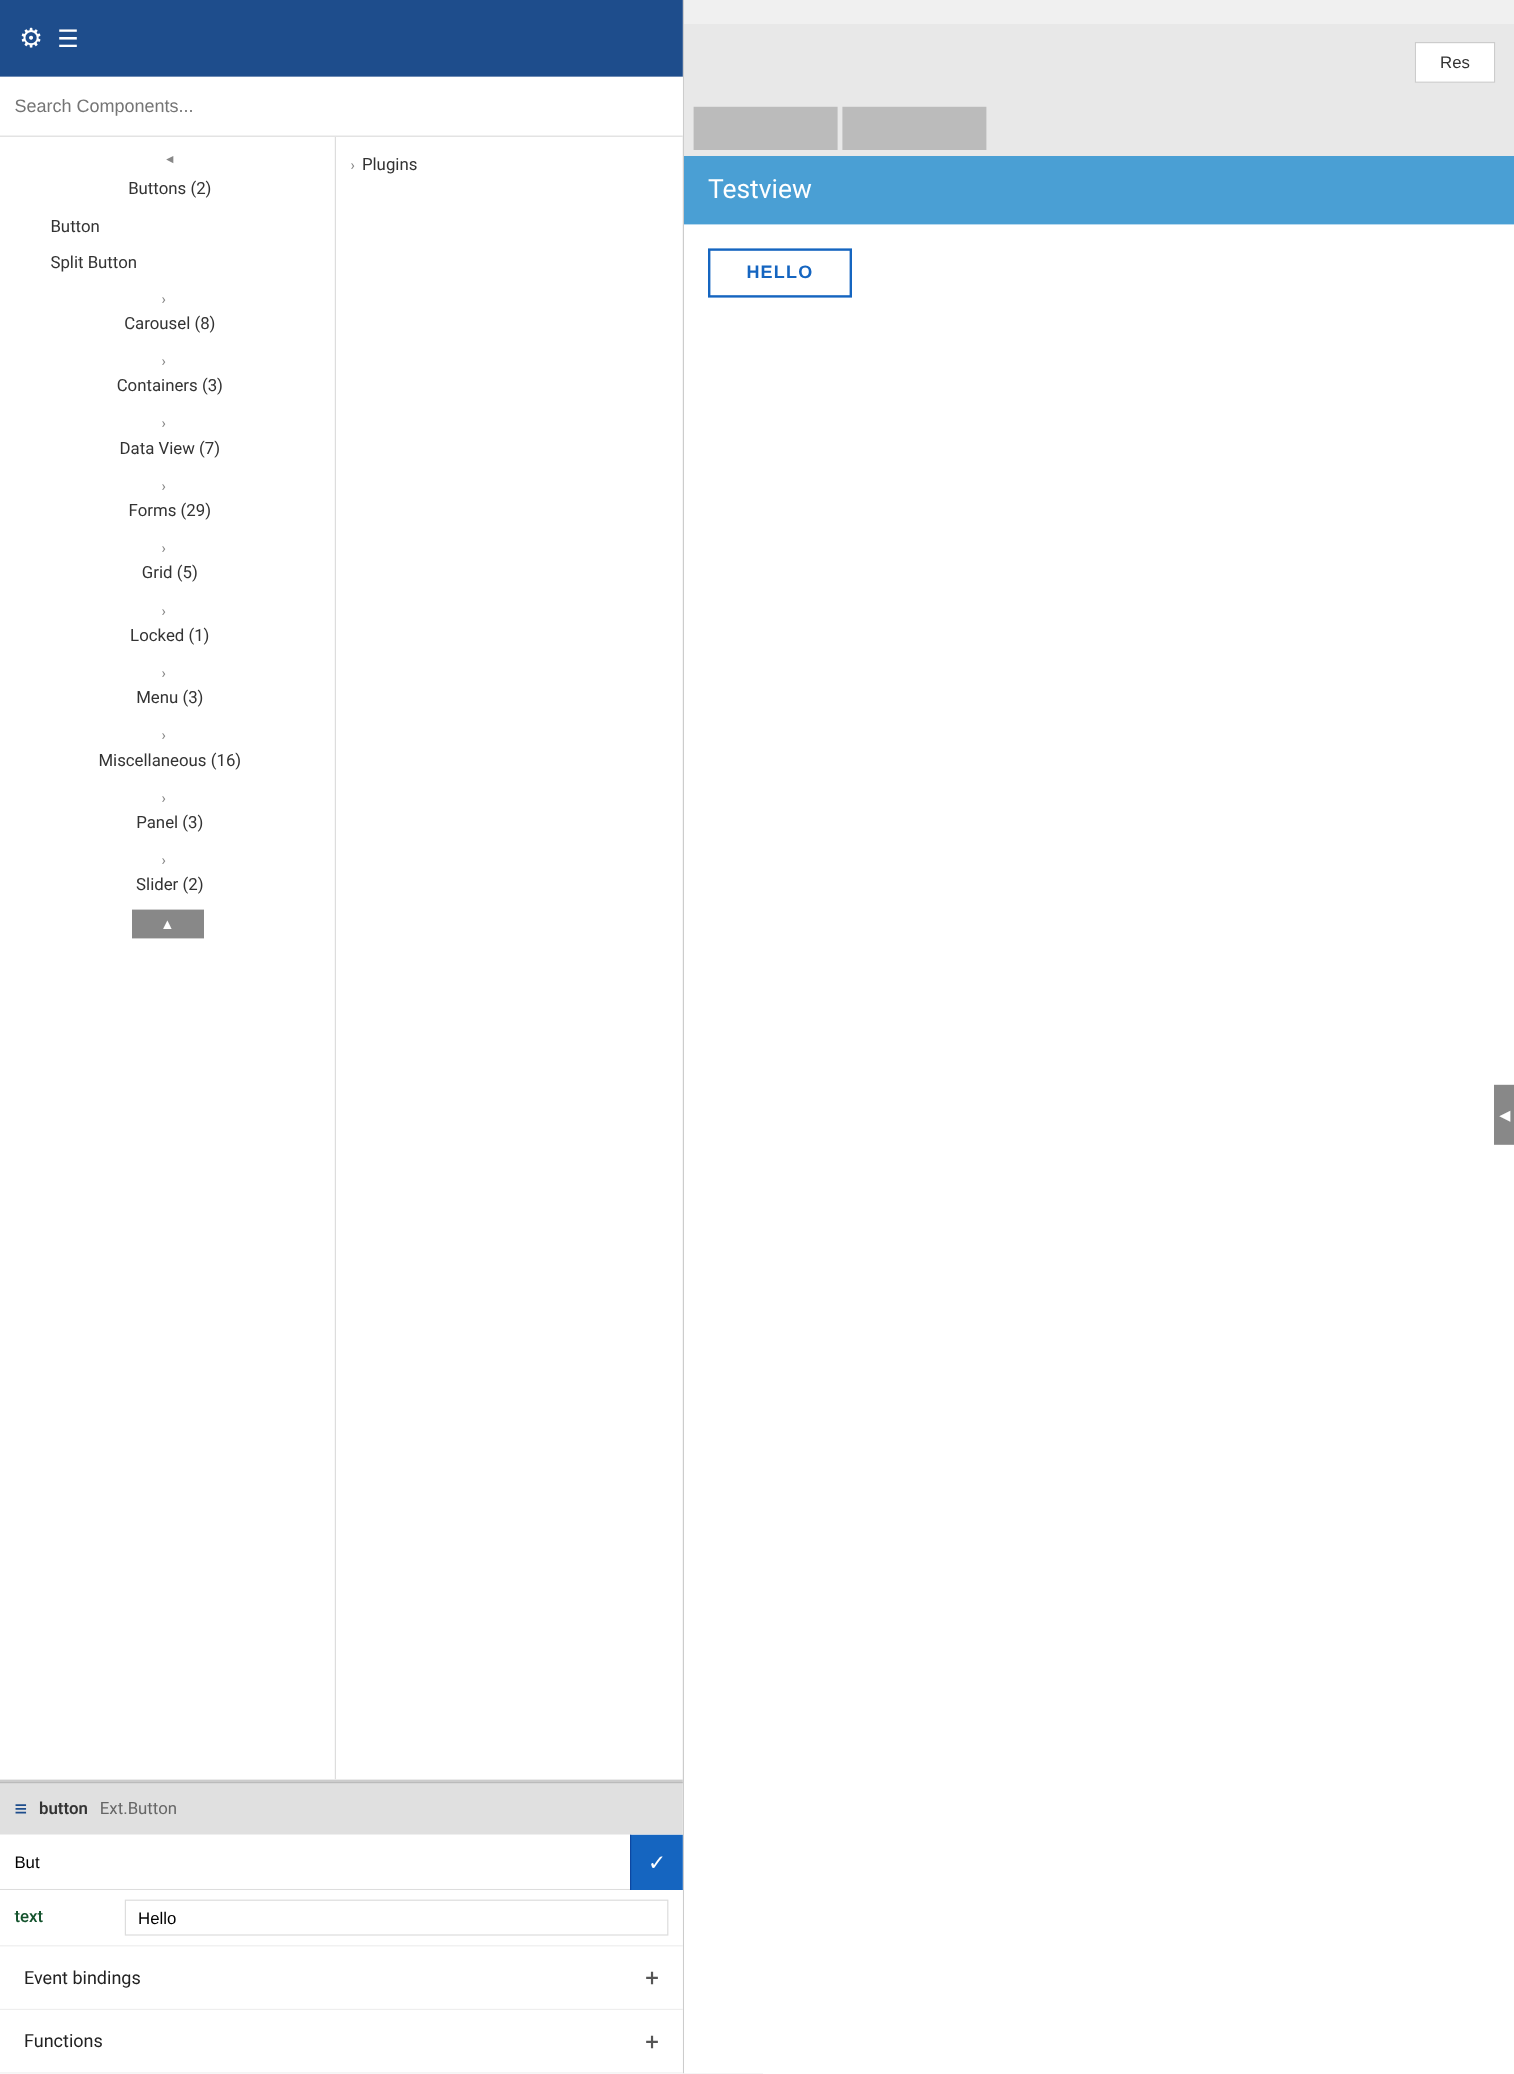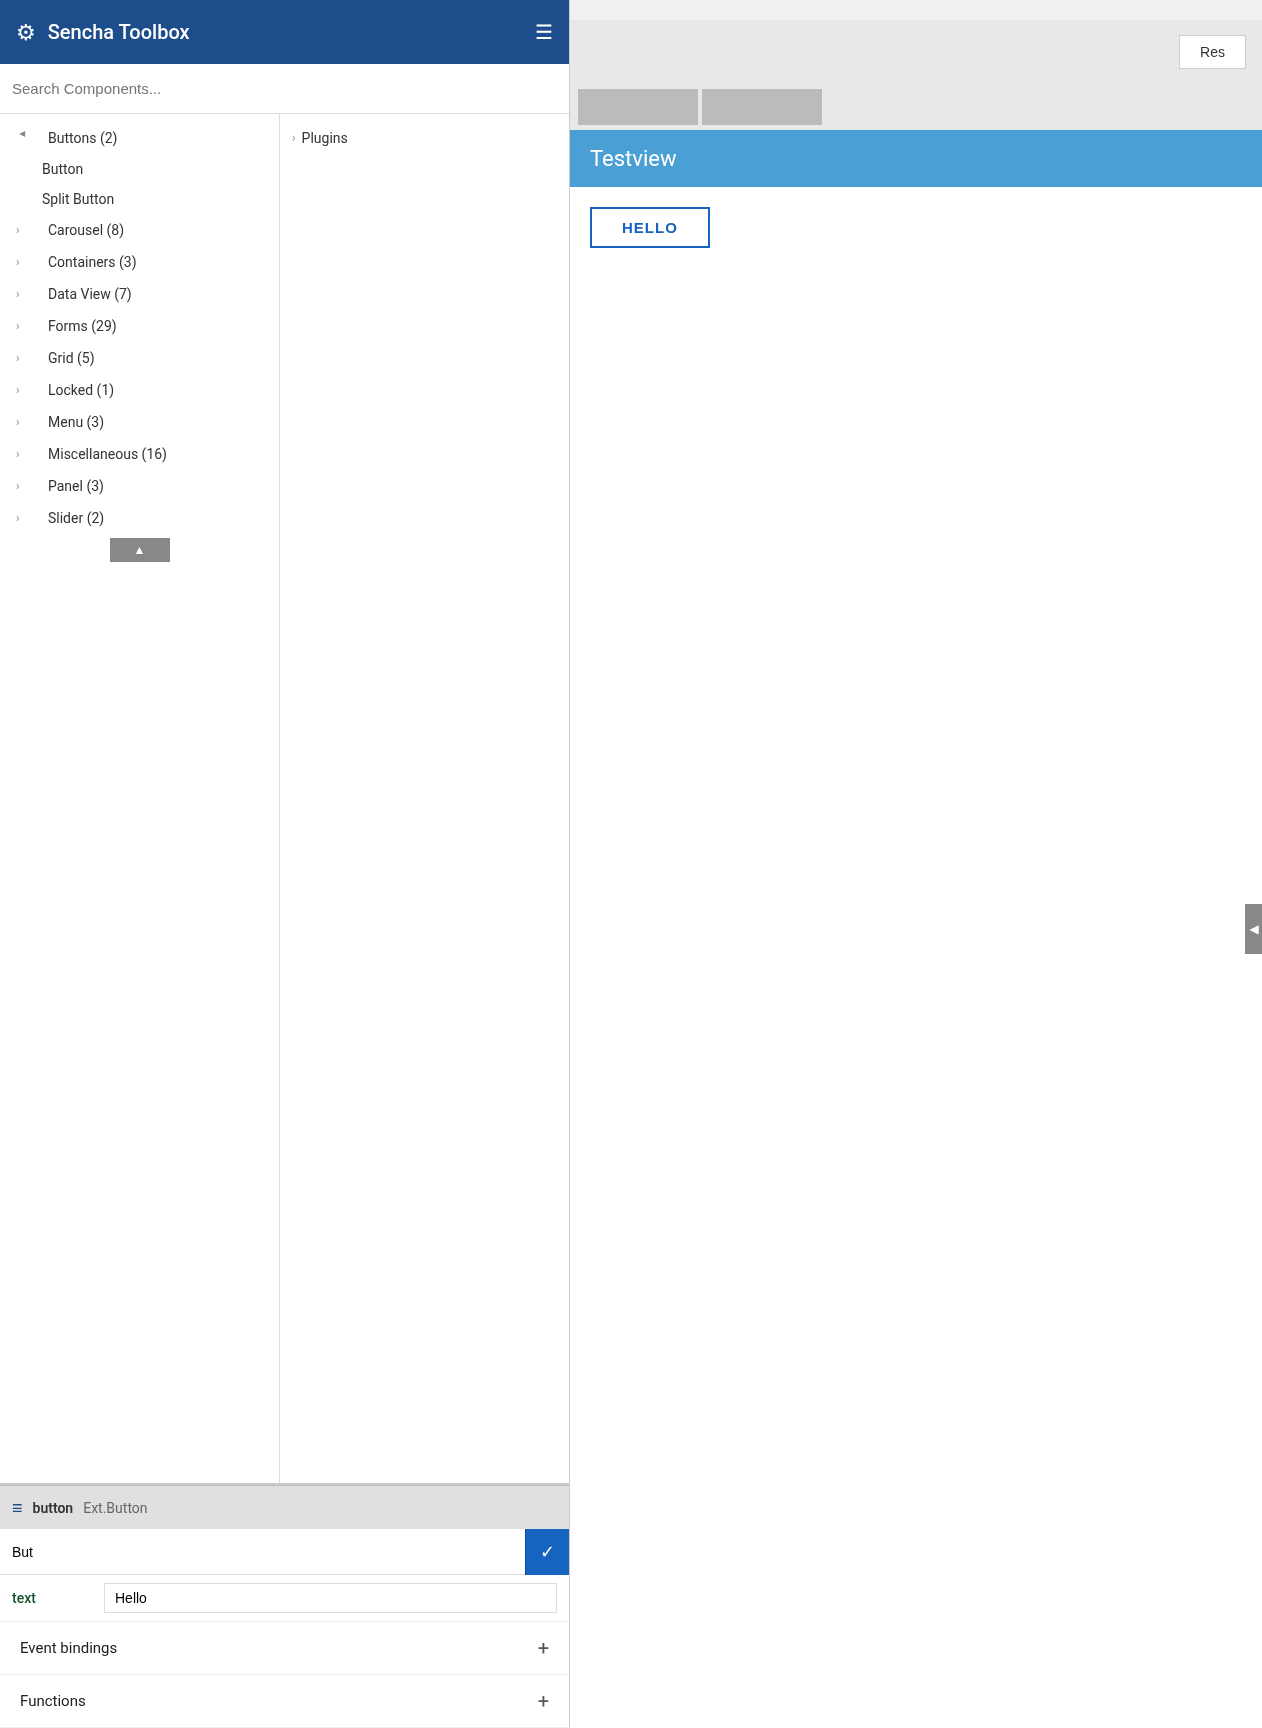--- a/index.html
+++ b/index.html
@@ -83,22 +83,23 @@
     .tree-right {
       flex: 1;
       padding-top: 8px;
     }
 
     .tree-category {
       display: flex;
       align-items: center;
       padding: 8px 12px 8px 16px;
       cursor: pointer;
-      gap: 18px;
+      gap: 6px;
       color: #333;
+      flex-direction: column;
     }
     .tree-category .chevron {
       color: #888;
       font-size: 12px;
       width: 14px;
     }
     .tree-category.expanded .chevron {
       transform: rotate(90deg);
     }
     .tree-category-label {
@@ -344,21 +345,20 @@
       font-size: 12px;
     }
   </style>
 </head>
 <body>
 
 <div class="left-panel">
 
   <div class="header">
     <span class="header-icon">⚙</span>
-    <span class="header-title">Sencha Toolbox</span>
     <span class="header-menu">☰</span>
   </div>
 
   <div class="search-bar">
     <input type="text" placeholder="Search Components..." style="">
   </div>
 
   <div class="component-tree">
 
     <div class="tree-left">

